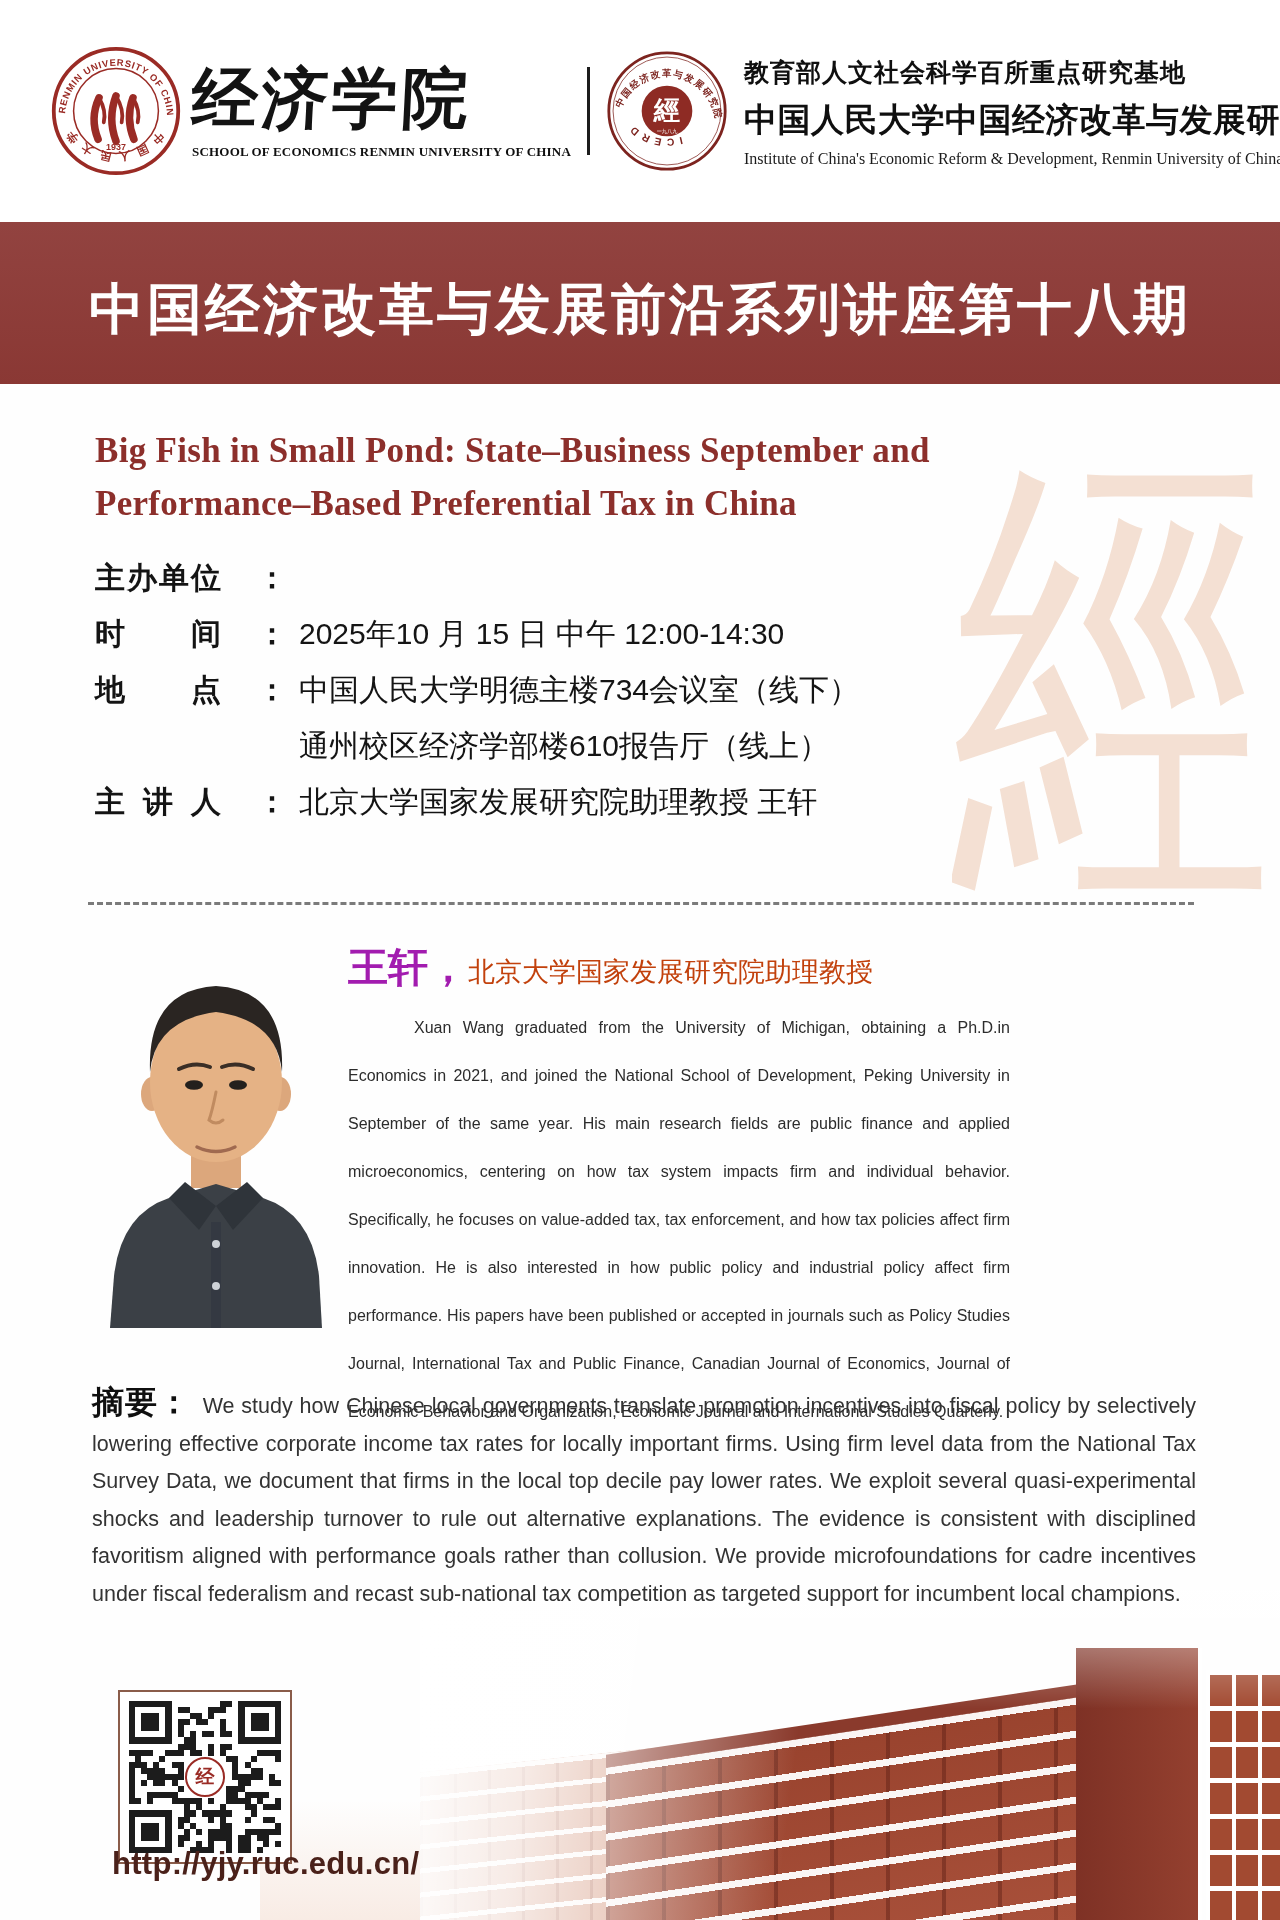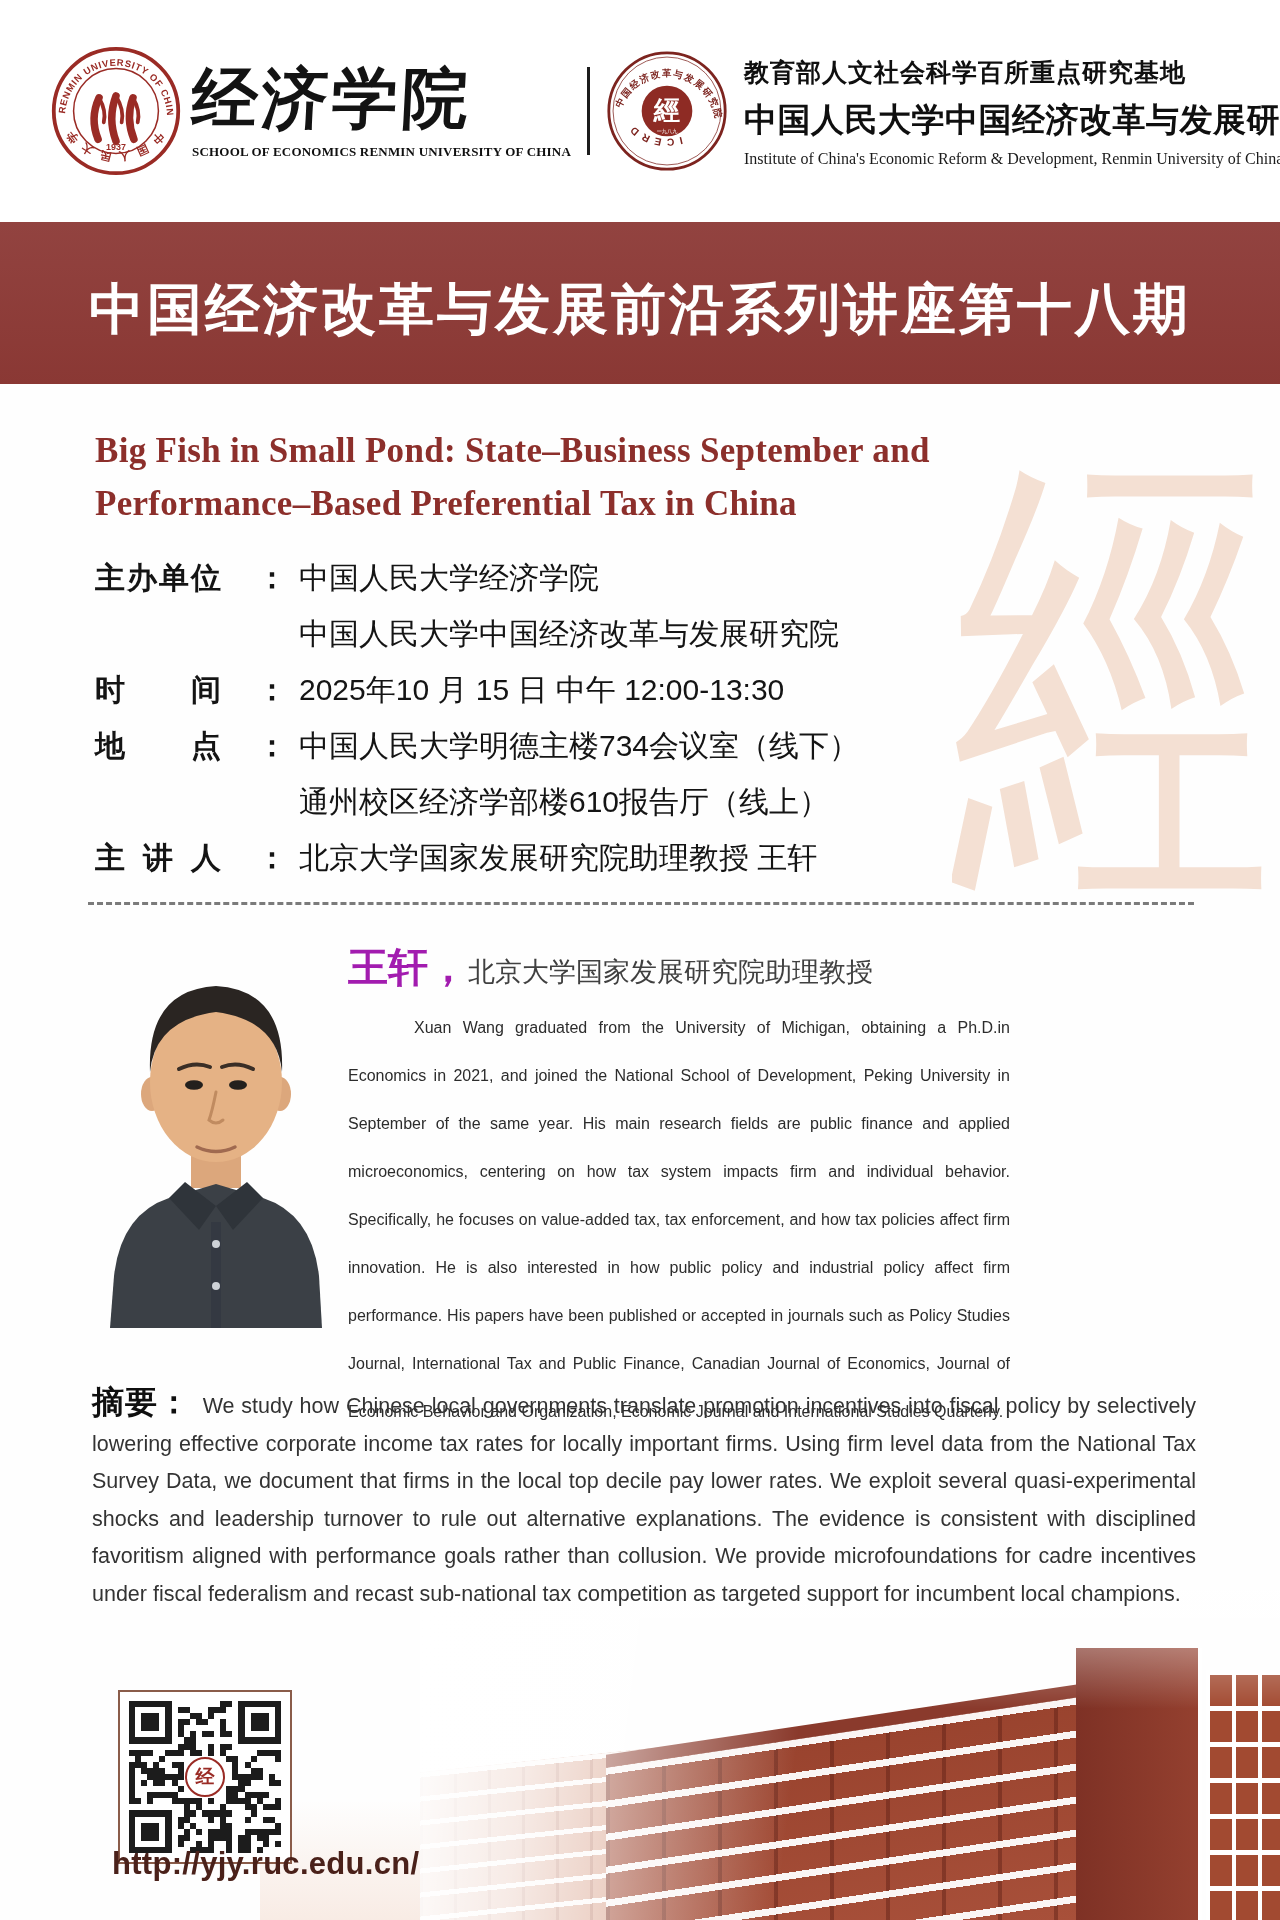--- a/index.html
+++ b/index.html
@@ -74,21 +74,21 @@
 
   .dashed-divider {
     position:absolute; top:902px; left:88px; width:1106px; height:0;
     border-top:3px dashed #7b7b7b; z-index:1;
   }
 
   
   .speaker-photo { position:absolute; top:944px; left:95px; width:242px; height:384px; z-index:1; }
   .speaker-header { position:absolute; top:940px; left:348px; width:700px; white-space:nowrap; z-index:1; }
   .speaker-name { font-size:40px; font-weight:bold; color:#a21caf;margin-top:48px; }
-  .speaker-title { font-size:27px; font-weight:500; color:#404040; }
+  .speaker-title { font-size:27px; font-weight:500; color:#c2410c; }
   .speaker-bio {
     position:absolute; top:1004px; left:348px; width:662px;
     font-size:16px; line-height:48px; color:#2c2c2c;
     text-align:justify; text-indent:66px; z-index:1;
   }
 
   
   .abstract {
     position:absolute; top:1384px; left:92px; width:1104px;
     font-size:21.5px; line-height:37.6px; color:#333333;
@@ -230,32 +230,28 @@
     <div>Big Fish in Small Pond: State–Business September and</div>
     <div>Performance–Based Preferential Tax in China</div>
   </div>
 
   <div class="info-list">
     <div class="info-row">
       <span class="info-label">
           <span class="info-label-text">主办单位</span>
           <span class="info-colon">：</span>
         </span>
-      <div class="info-values">
-        <div>中国人民大学经济学院</div>
-        <div>中国人民大学中国经济改革与发展研究院</div>
-      </div>
     </div>
     <div class="info-row">
       <span class="info-label">
           <span class="info-label-text">时间</span>
           <span class="info-colon">：</span>
         </span>
       <div class="info-values">
-        <div>2025年10 月 15 日  中午 12:00-13:30</div>
+        <div>2025年10 月 15 日  中午 12:00-14:30</div>
       </div>
     </div>
     <div class="info-row">
       <span class="info-label">
           <span class="info-label-text">地点</span>
           <span class="info-colon">：</span>
         </span>
       <div class="info-values">
         <div>中国人民大学明德主楼734会议室（线下）</div>
         <div>通州校区经济学部楼610报告厅（线上）</div>

